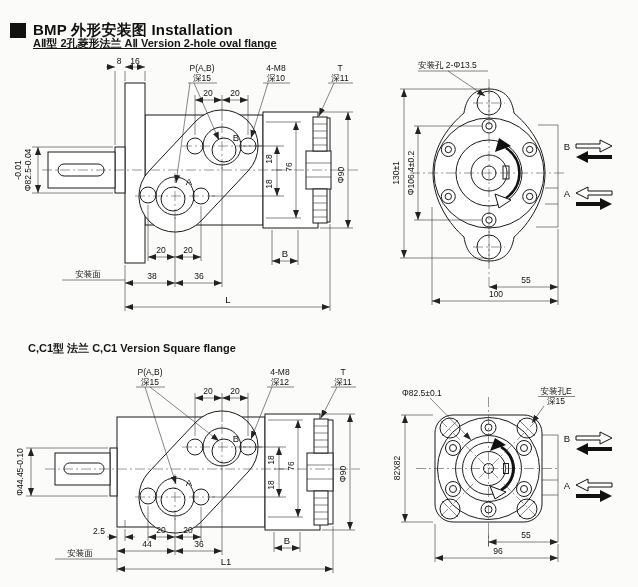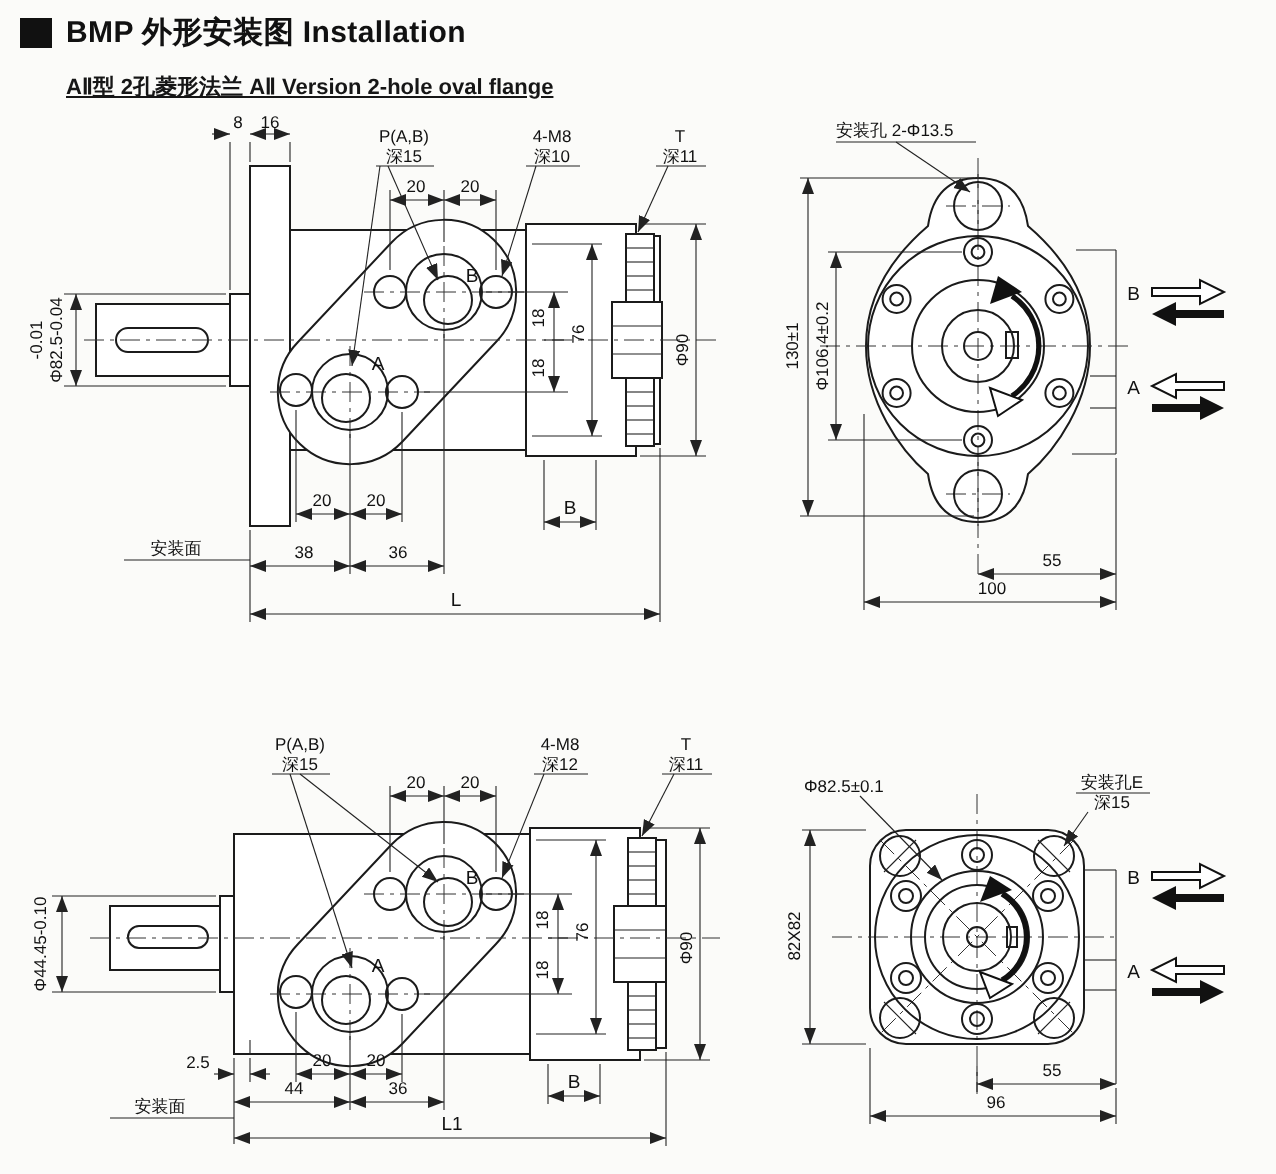--- a/index.html
+++ b/index.html
@@ -1,18 +1,18 @@
 <!DOCTYPE html>
 <html><head>
 <meta charset="utf-8">
 <style>
   html,body{margin:0;padding:0;}
   body{width:638px;height:587px;background:#fbfbf9;font-family:"Liberation Sans",sans-serif;position:relative;overflow:hidden;}
   .page{position:absolute;inset:0;}
-  .titlebar{position:absolute;left:10px;top:7px;display:flex;align-items:center;gap:7px;}
+  .titlebar{position:absolute;left:10px;top:21px;display:flex;align-items:center;gap:7px;}
   .titlebar .sq{width:16px;height:15px;background:#111;}
   .titlebar h1{font-size:15px;font-weight:bold;color:#111;margin:0;letter-spacing:.2px;}
   h2.sect{position:absolute;margin:0;font-size:11px;font-weight:bold;color:#161616;}
   #sect1{left:33px;top:36px;text-decoration:underline;}
   #sect2{left:28px;top:341px;}
   svg{position:absolute;overflow:visible;}
   #d1{left:0;top:55px;}
   #d2{left:388px;top:55px;}
   #d3{left:0;top:360px;}
   #d4{left:388px;top:385px;}
@@ -294,20 +294,21 @@
       <line class="dim" x1="101" y1="232" x2="170" y2="232" marker-start="url(#as)" marker-end="url(#ae)"></line>
       <text class="mid" x="138" y="228">55</text>
     </g>
     <g>
       <line class="dim" x1="44" y1="152" x2="44" y2="250"></line>
       <line class="dim" x1="44" y1="246" x2="170" y2="246" marker-start="url(#as)" marker-end="url(#ae)"></line>
       <text class="mid" x="108" y="242">100</text>
     </g>
   </svg>
 
+  <h2 class="sect" id="sect2">C,C1型 法兰 C,C1 Version Square flange</h2>
 
   <svg id="d3" width="390" height="227" viewBox="0 0 390 227">
     <g>
       <rect class="ol" x="117" y="57" width="148" height="110"></rect>
       <rect class="ol" x="265" y="54" width="55" height="116"></rect>
       <rect class="ol" x="320" y="60" width="13" height="104"></rect>
       <rect class="ol" x="110" y="88" width="7" height="48"></rect>
       <rect class="ol" x="55" y="93" width="55" height="32"></rect>
       <rect class="ol" x="64" y="103" width="40" height="11" rx="5.5"></rect>
       <path class="ol" d="M201,162 L248,112 A36 36 0 0 0 196,62 L149,112 A36 36 0 0 0 201,162 Z"></path>

